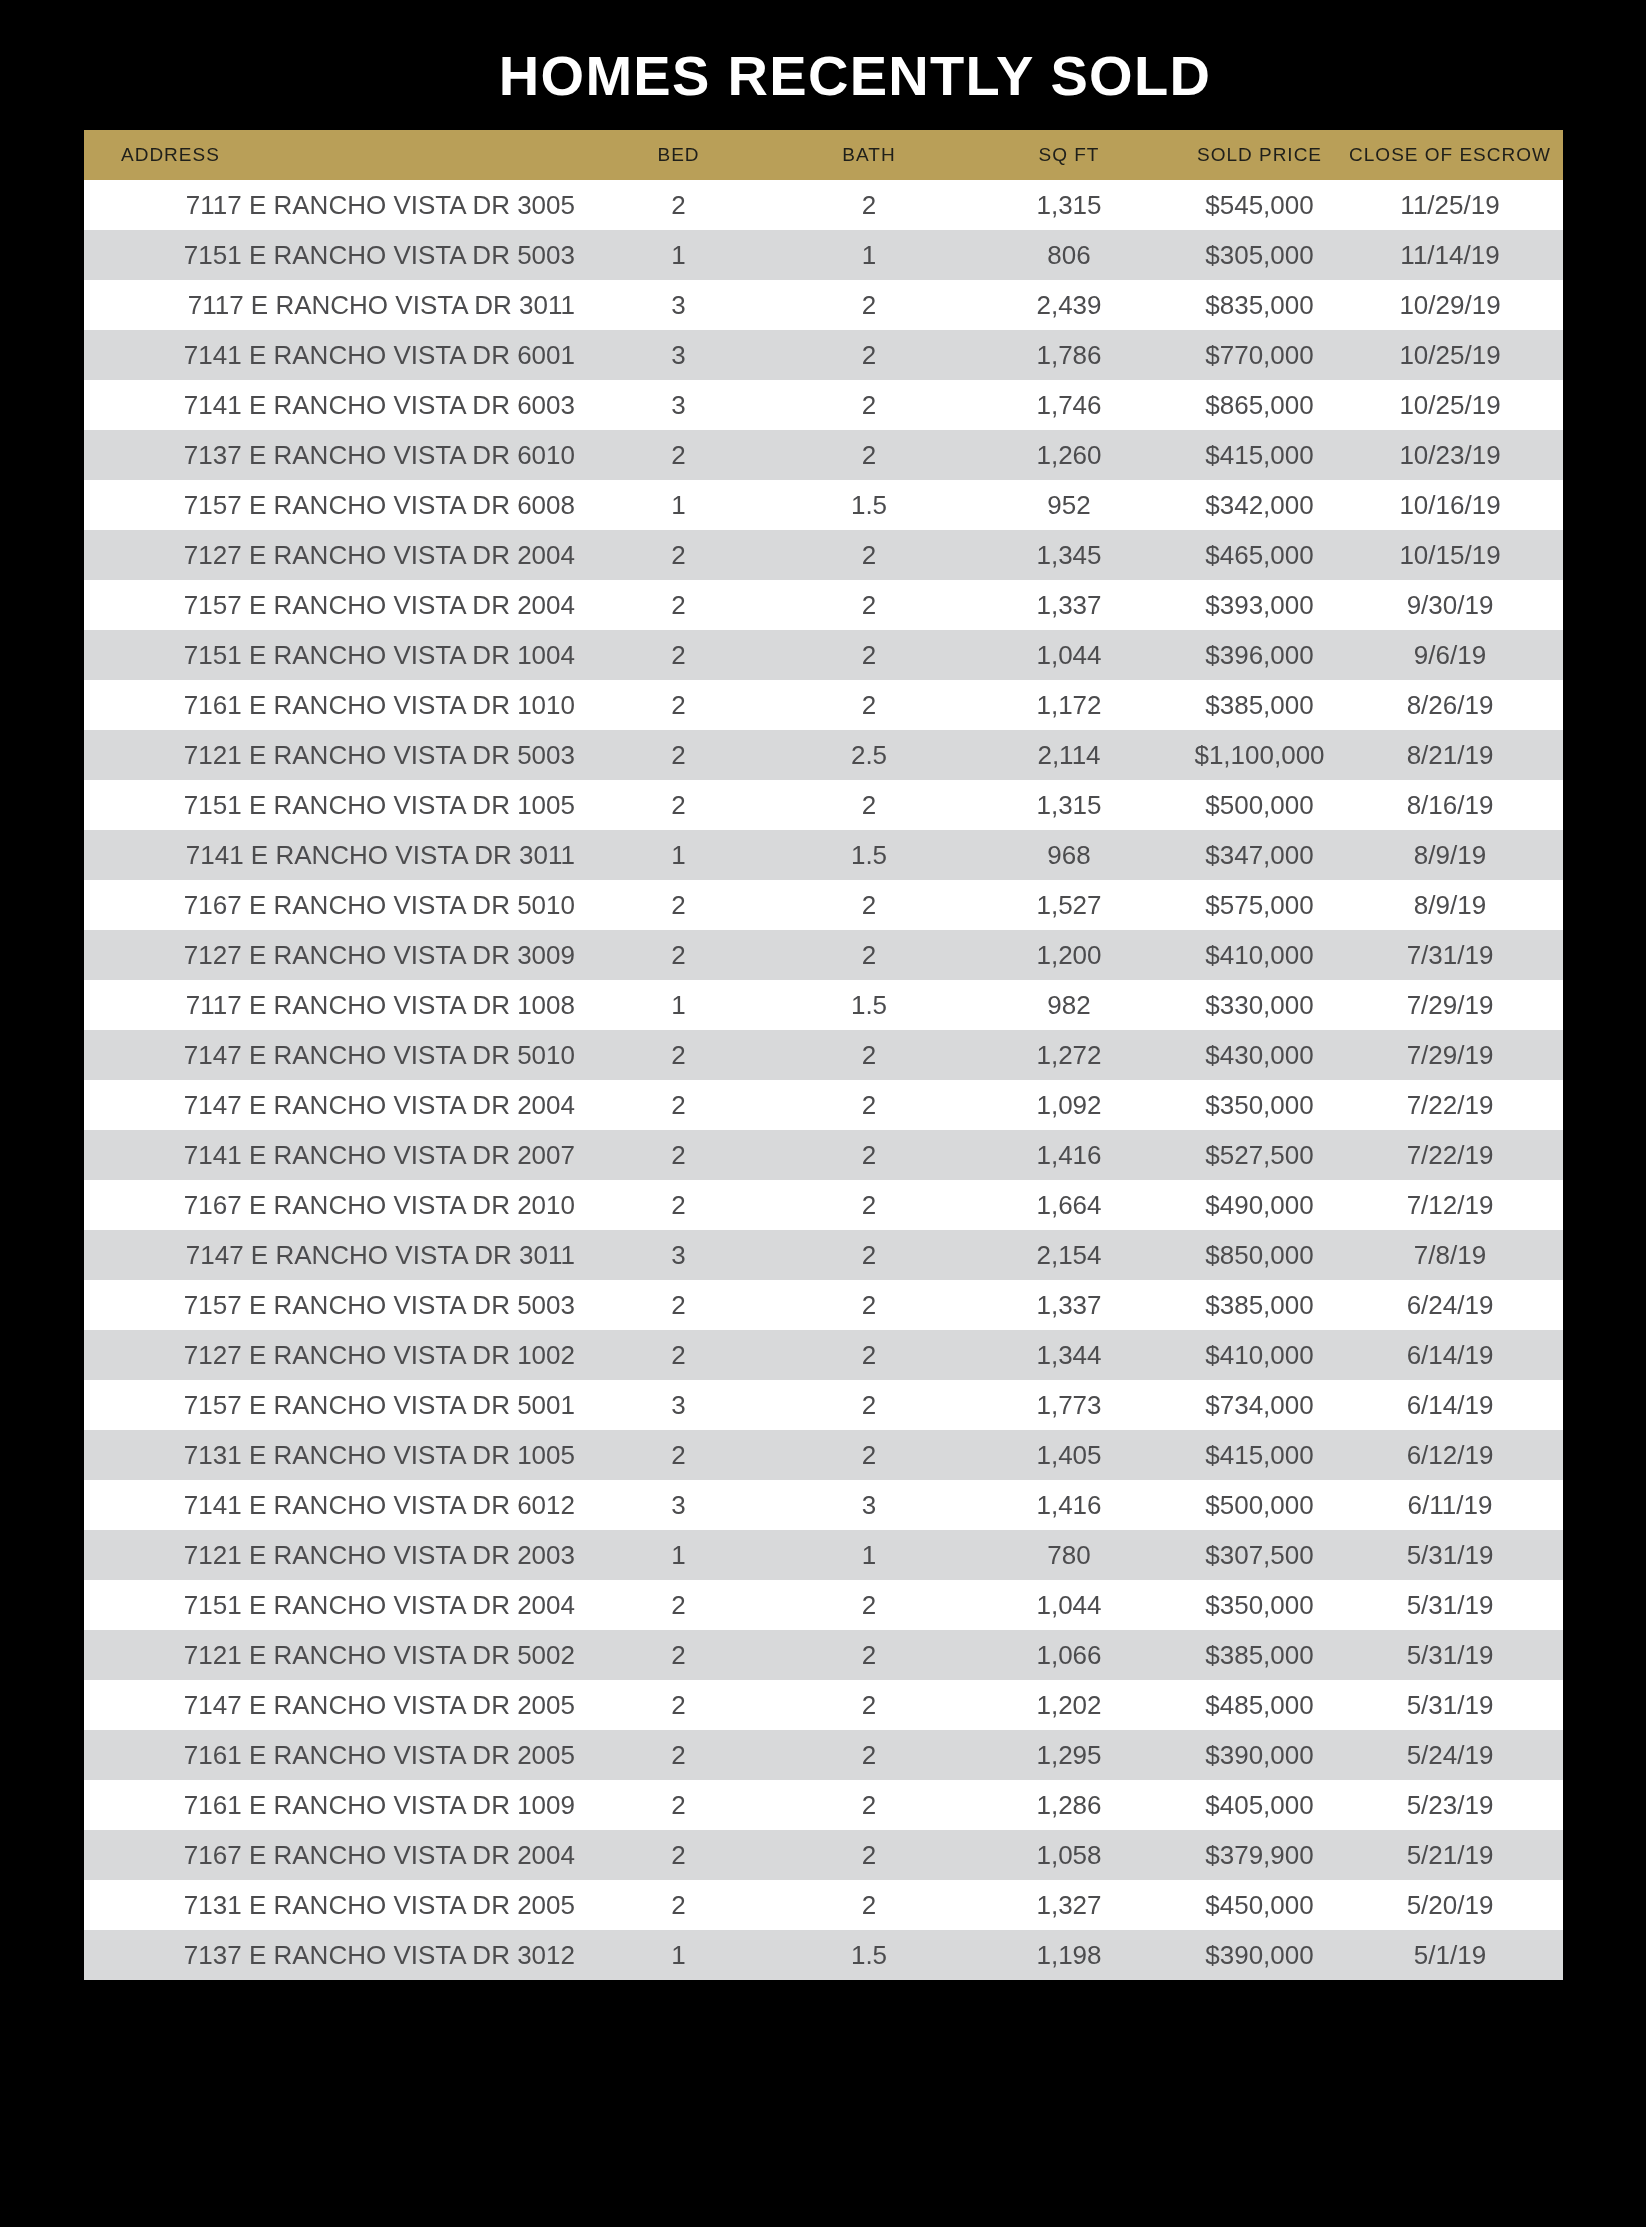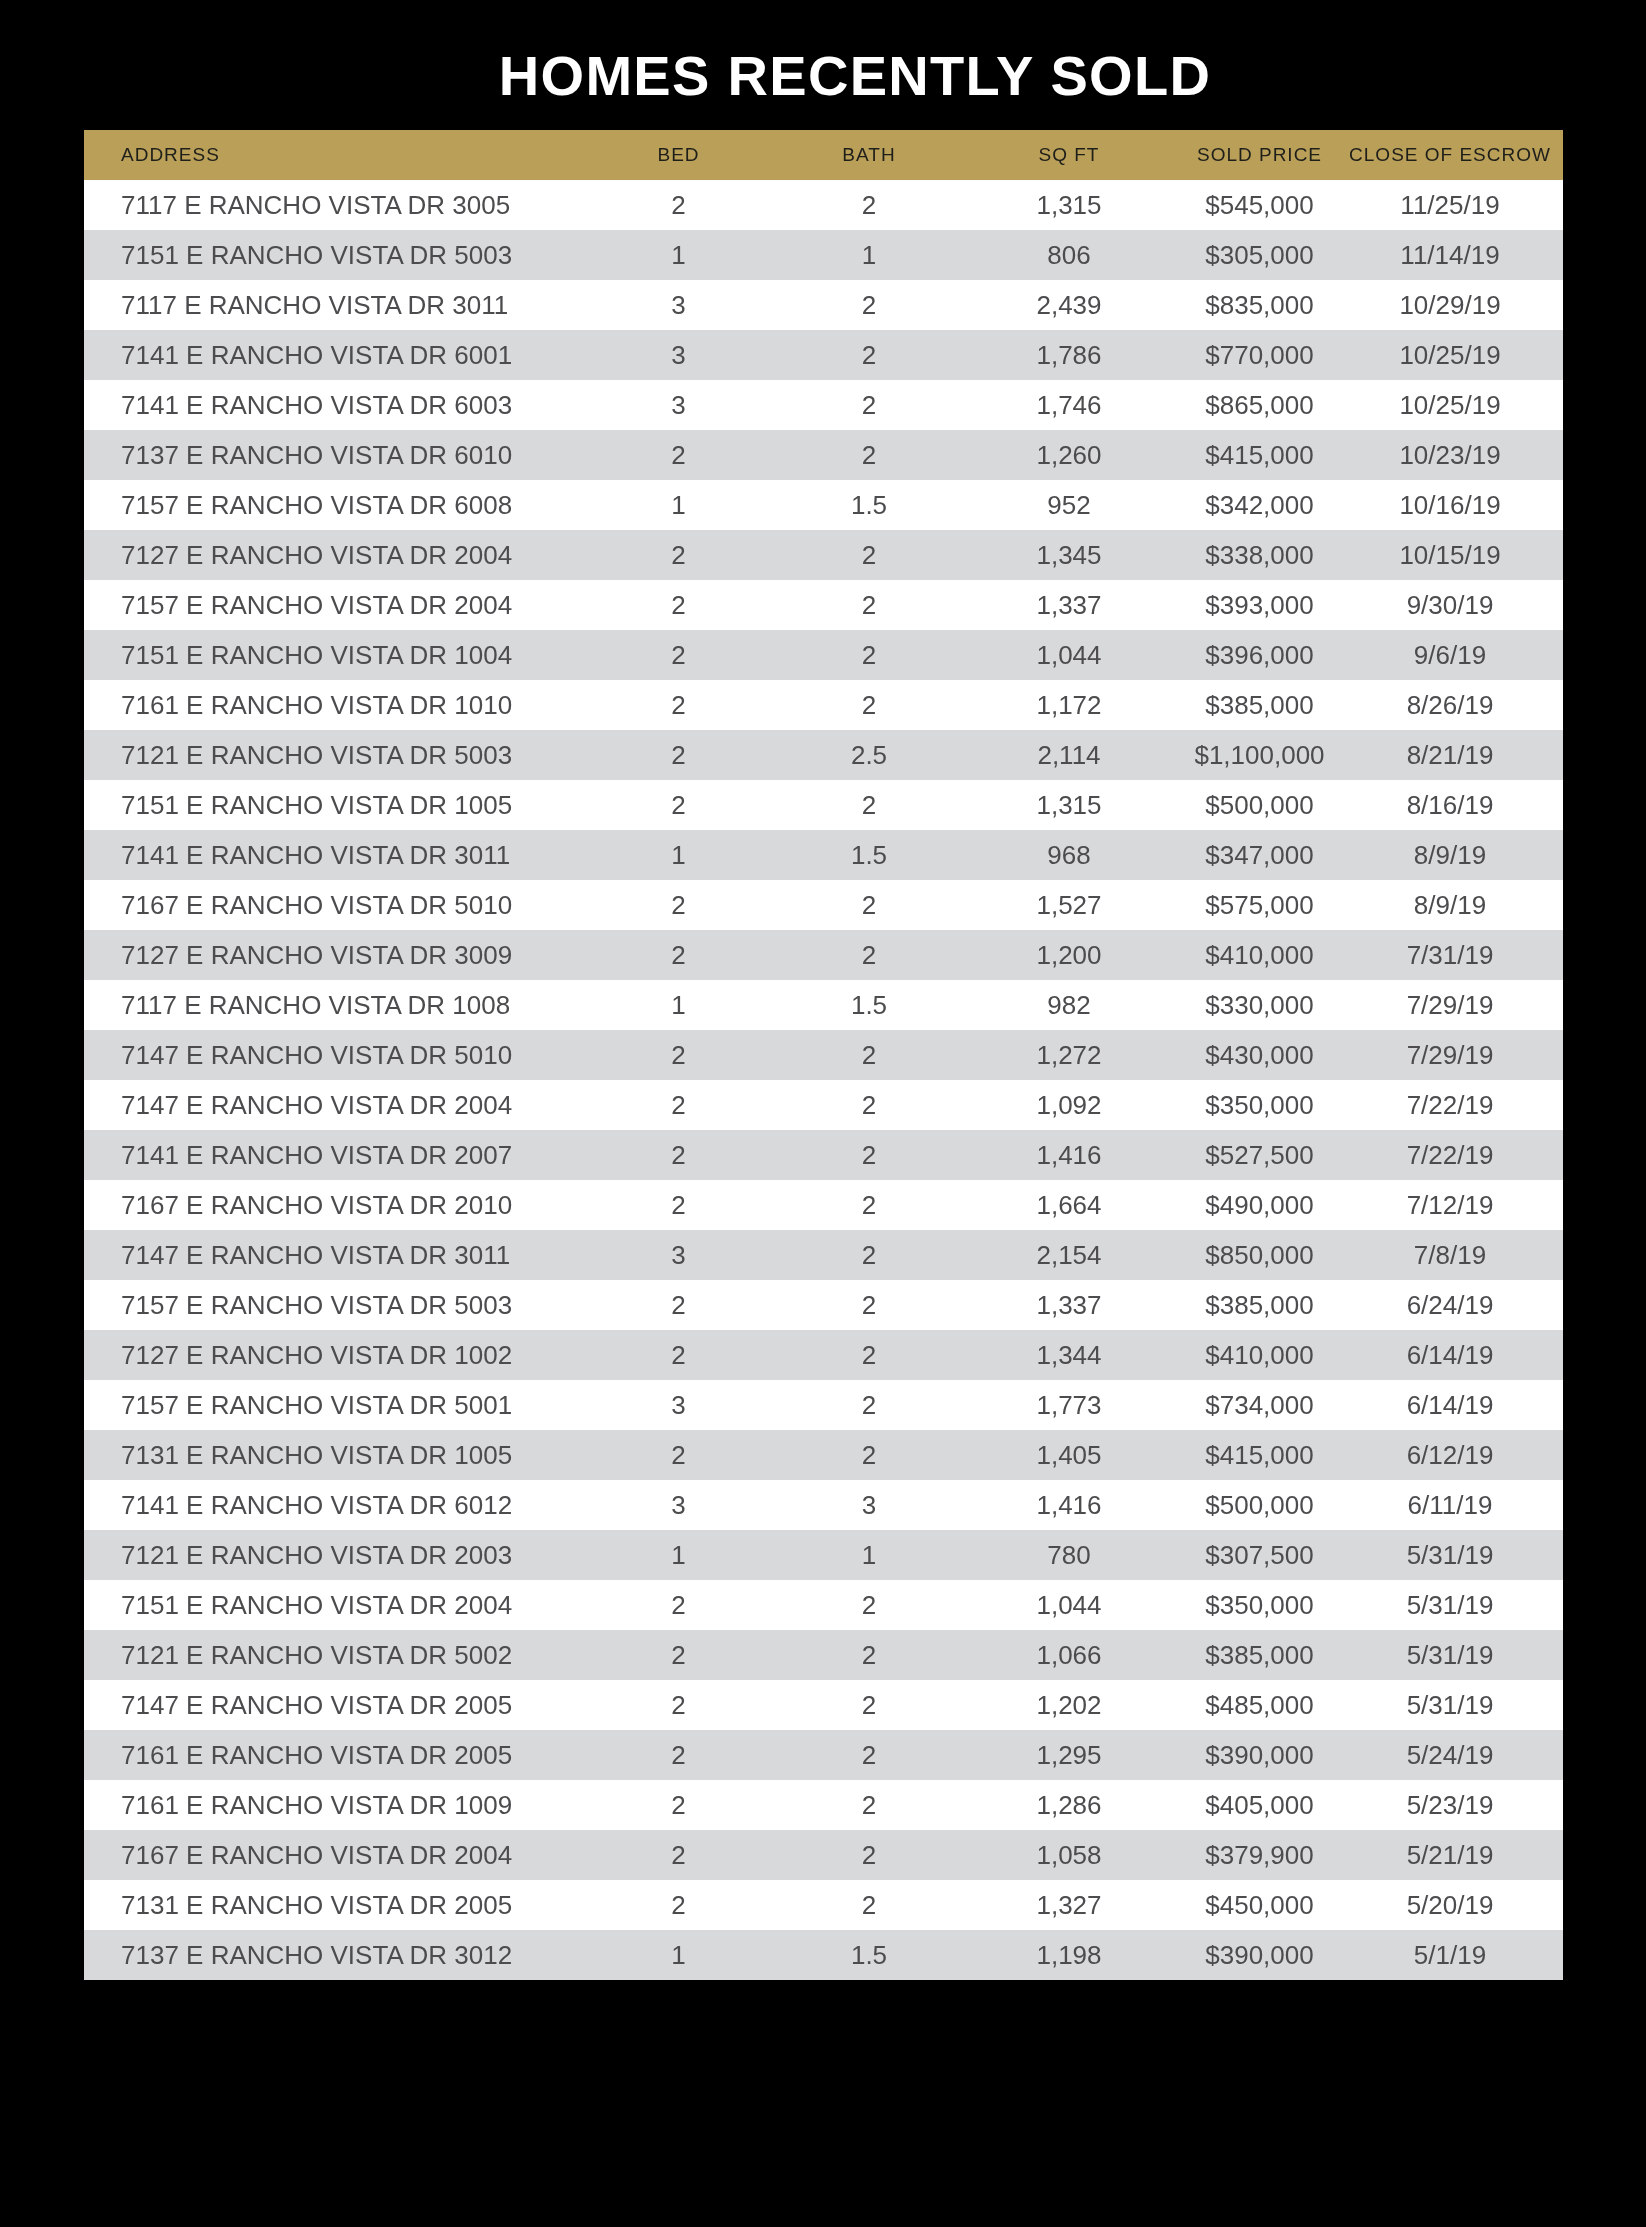--- a/index.html
+++ b/index.html
@@ -50,21 +50,21 @@
     padding:0;white-space:nowrap;margin-left:44px;
   }
   thead th:first-child{text-align:left;padding-left:37px;}
   tbody td{
     height:50px;
     color:var(--row-text);
     font-size:26px;font-weight:normal;
     text-align:center;vertical-align:middle;
     padding:0;white-space:nowrap;
   }
-  tbody td:first-child{text-align:left;padding-left:37px;}
+  tbody td:first-child{text-align:right;padding-left:37px;}
   tbody tr:nth-child(odd){background:var(--row-white);}
   tbody tr:nth-child(even){background:var(--stripe);}
 </style>
 </head>
 <body>
 
 <div class="page">
 
   <div class="page-title">HOMES RECENTLY SOLD</div>
 
@@ -143,21 +143,21 @@
             <td>1.5</td>
             <td>952</td>
             <td>$342,000</td>
             <td>10/16/19</td>
           </tr>
           <tr>
             <td>7127 E RANCHO VISTA DR 2004</td>
             <td>2</td>
             <td>2</td>
             <td>1,345</td>
-            <td>$338,000</td>
+            <td>$465,000</td>
             <td>10/15/19</td>
           </tr>
           <tr>
             <td>7157 E RANCHO VISTA DR 2004</td>
             <td>2</td>
             <td>2</td>
             <td>1,337</td>
             <td>$393,000</td>
             <td>9/30/19</td>
           </tr>

